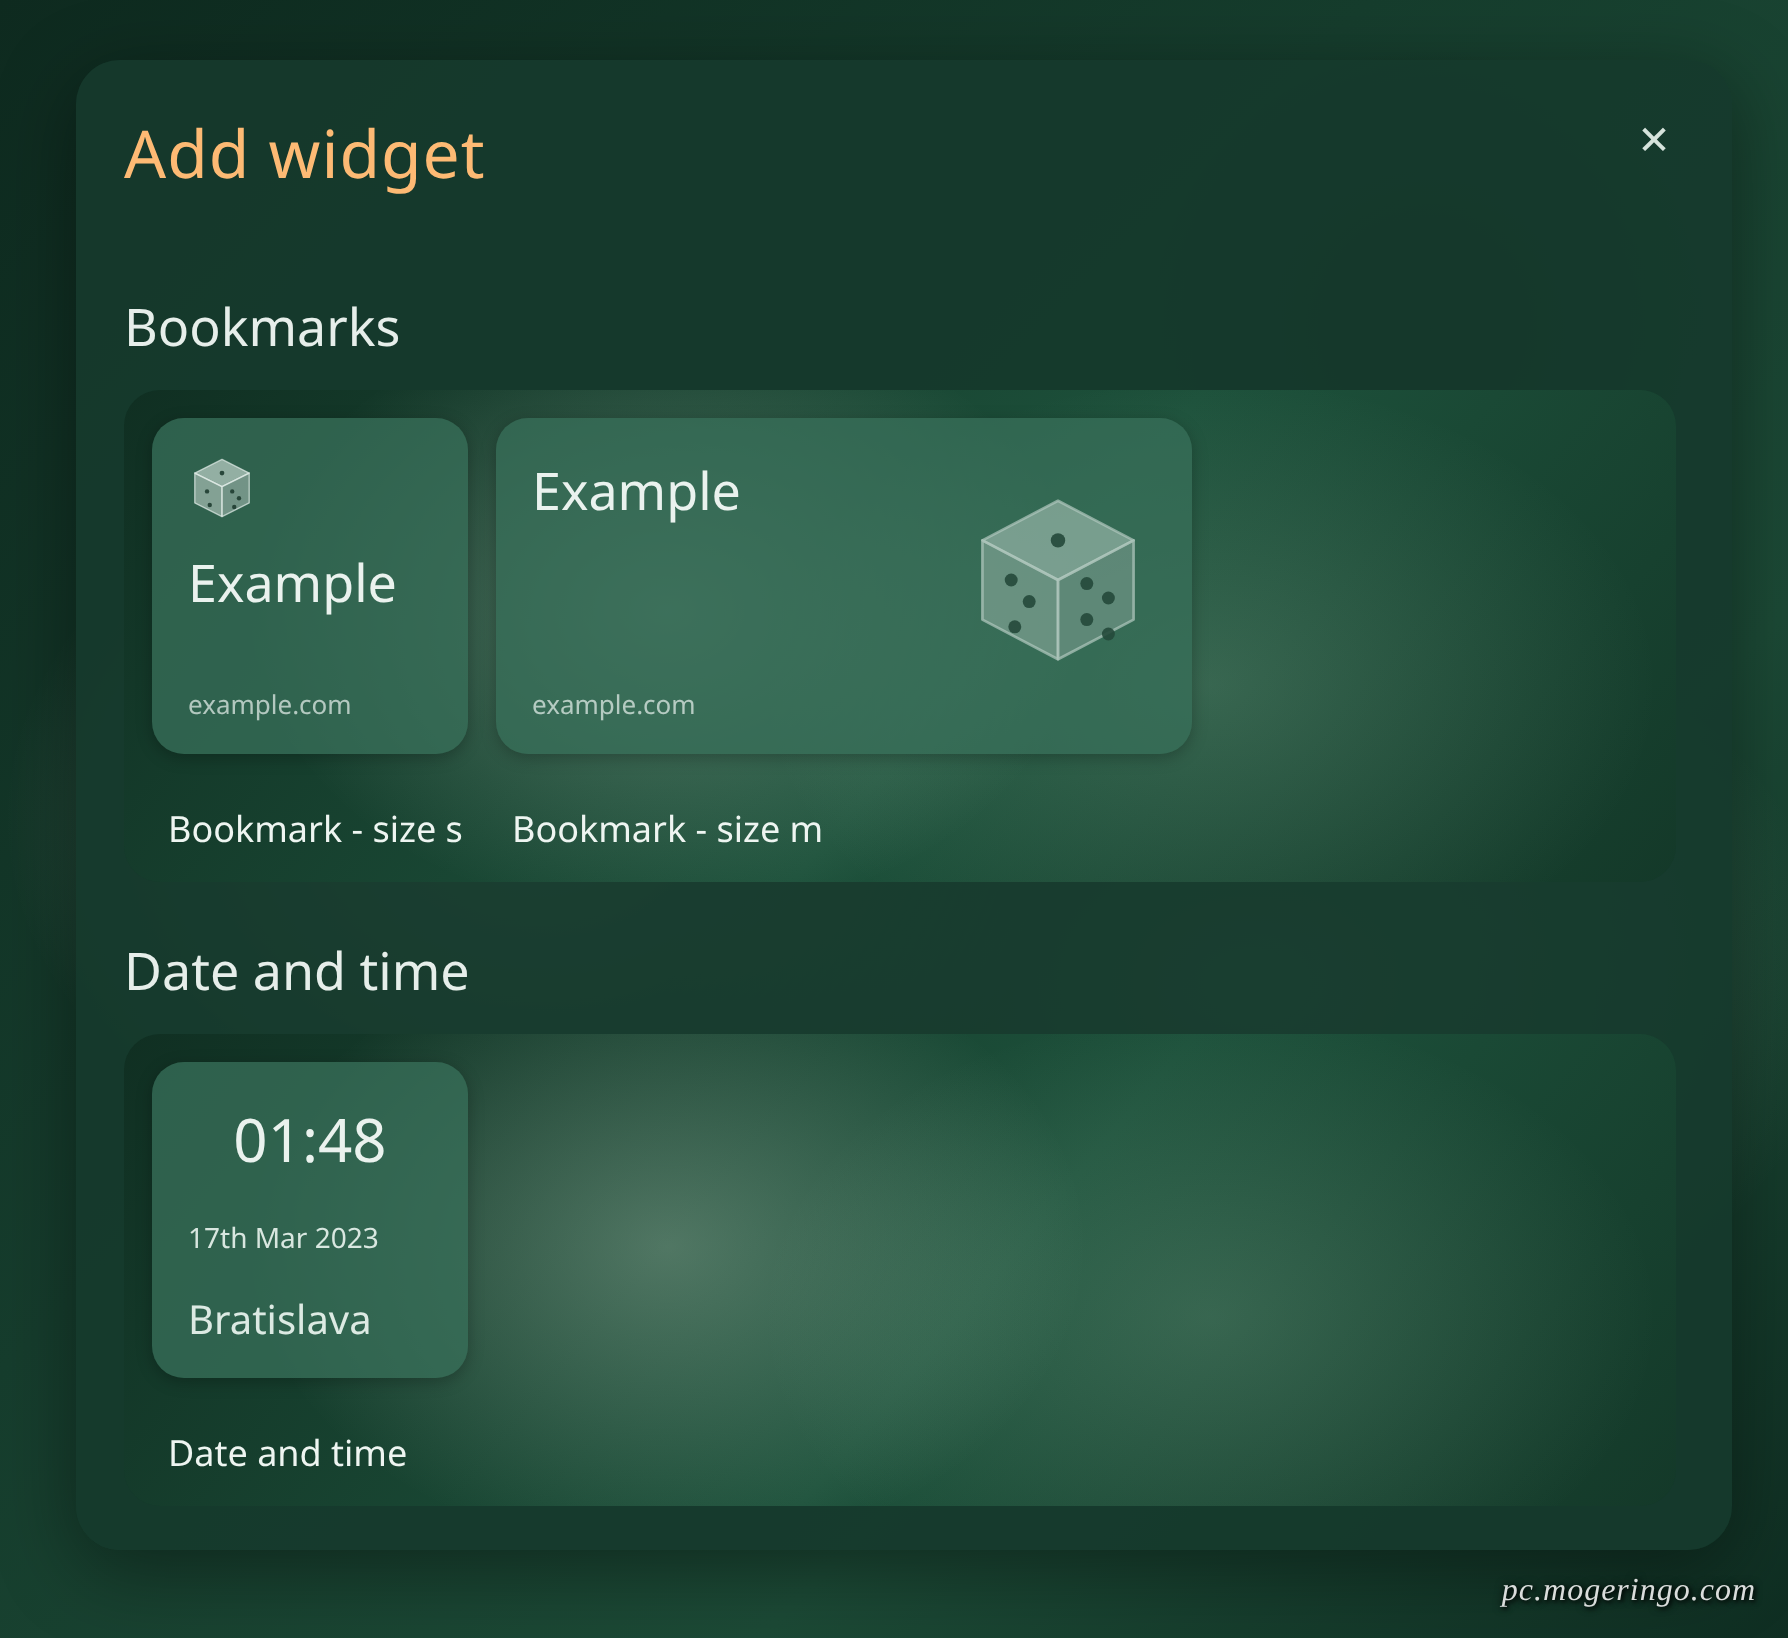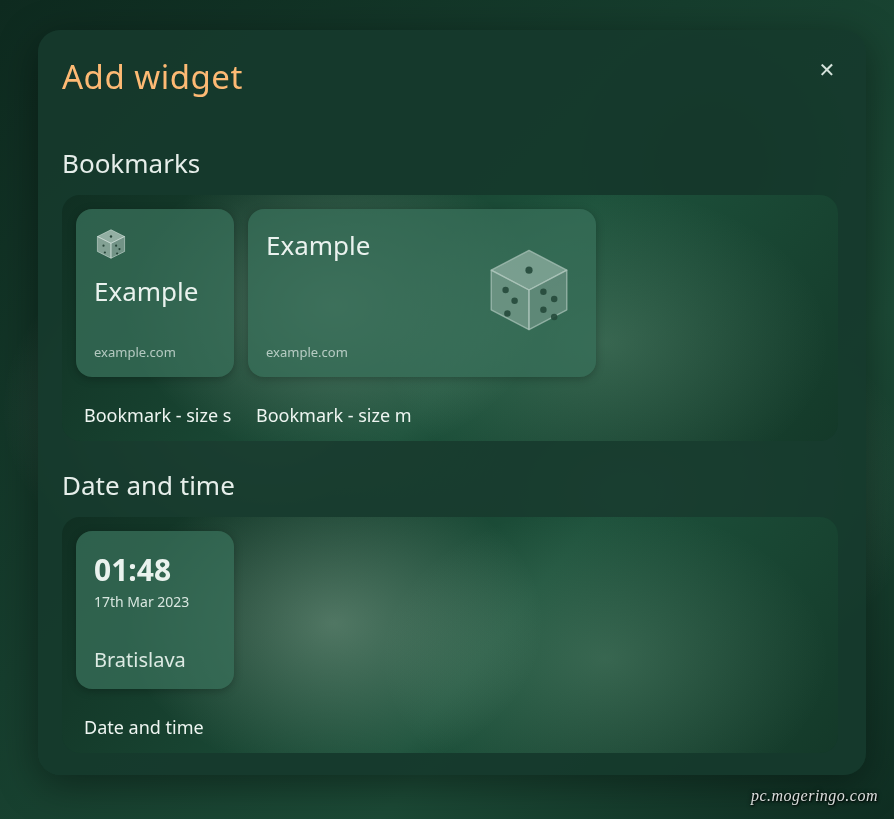--- a/index.html
+++ b/index.html
@@ -83,22 +83,22 @@
   .card.bm-s .card-sub { font-size:13px; color:rgba(230,240,235,0.72); margin-top:auto; }
 
   
   .card.bm-m { width:348px; height:168px; position:relative; }
   .card.bm-m .card-title { font-size:26px; font-weight:400; }
   .card.bm-m .card-sub { font-size:13px; color:rgba(230,240,235,0.72); position:absolute; bottom:16px; left:18px; }
   .card.bm-m .big-icon { position:absolute; right:22px; top:36px; opacity:.7; }
 
   
   .card.dt { width:158px; height:158px; display:flex; flex-direction:column; }
-  .card.dt .time { font-size:30px; font-weight:700; }
-  .card.dt .date { font-size:14px; color:rgba(235,245,240,.9); margin-top:2px; }
+  .card.dt .time { font-size:30px; font-weight:400;text-align:center; }
+  .card.dt .date { font-size:14px; color:rgba(235,245,240,.9); margin-top:20px; }
   .card.dt .loc { font-size:20px; color:rgba(235,245,240,.92); margin-top:auto; }
 
   .dice-s svg, .dice-m svg { display:block; }
 
   .watermark {
     position:absolute; right:16px; bottom:14px;
     font-size:16px; color:rgba(255,255,255,0.85);
     font-style: italic;
     text-shadow: 0 0 4px rgba(0,0,0,0.8), 1px 1px 2px rgba(0,0,0,0.9);
     font-family: Georgia, "Times New Roman", serif;

